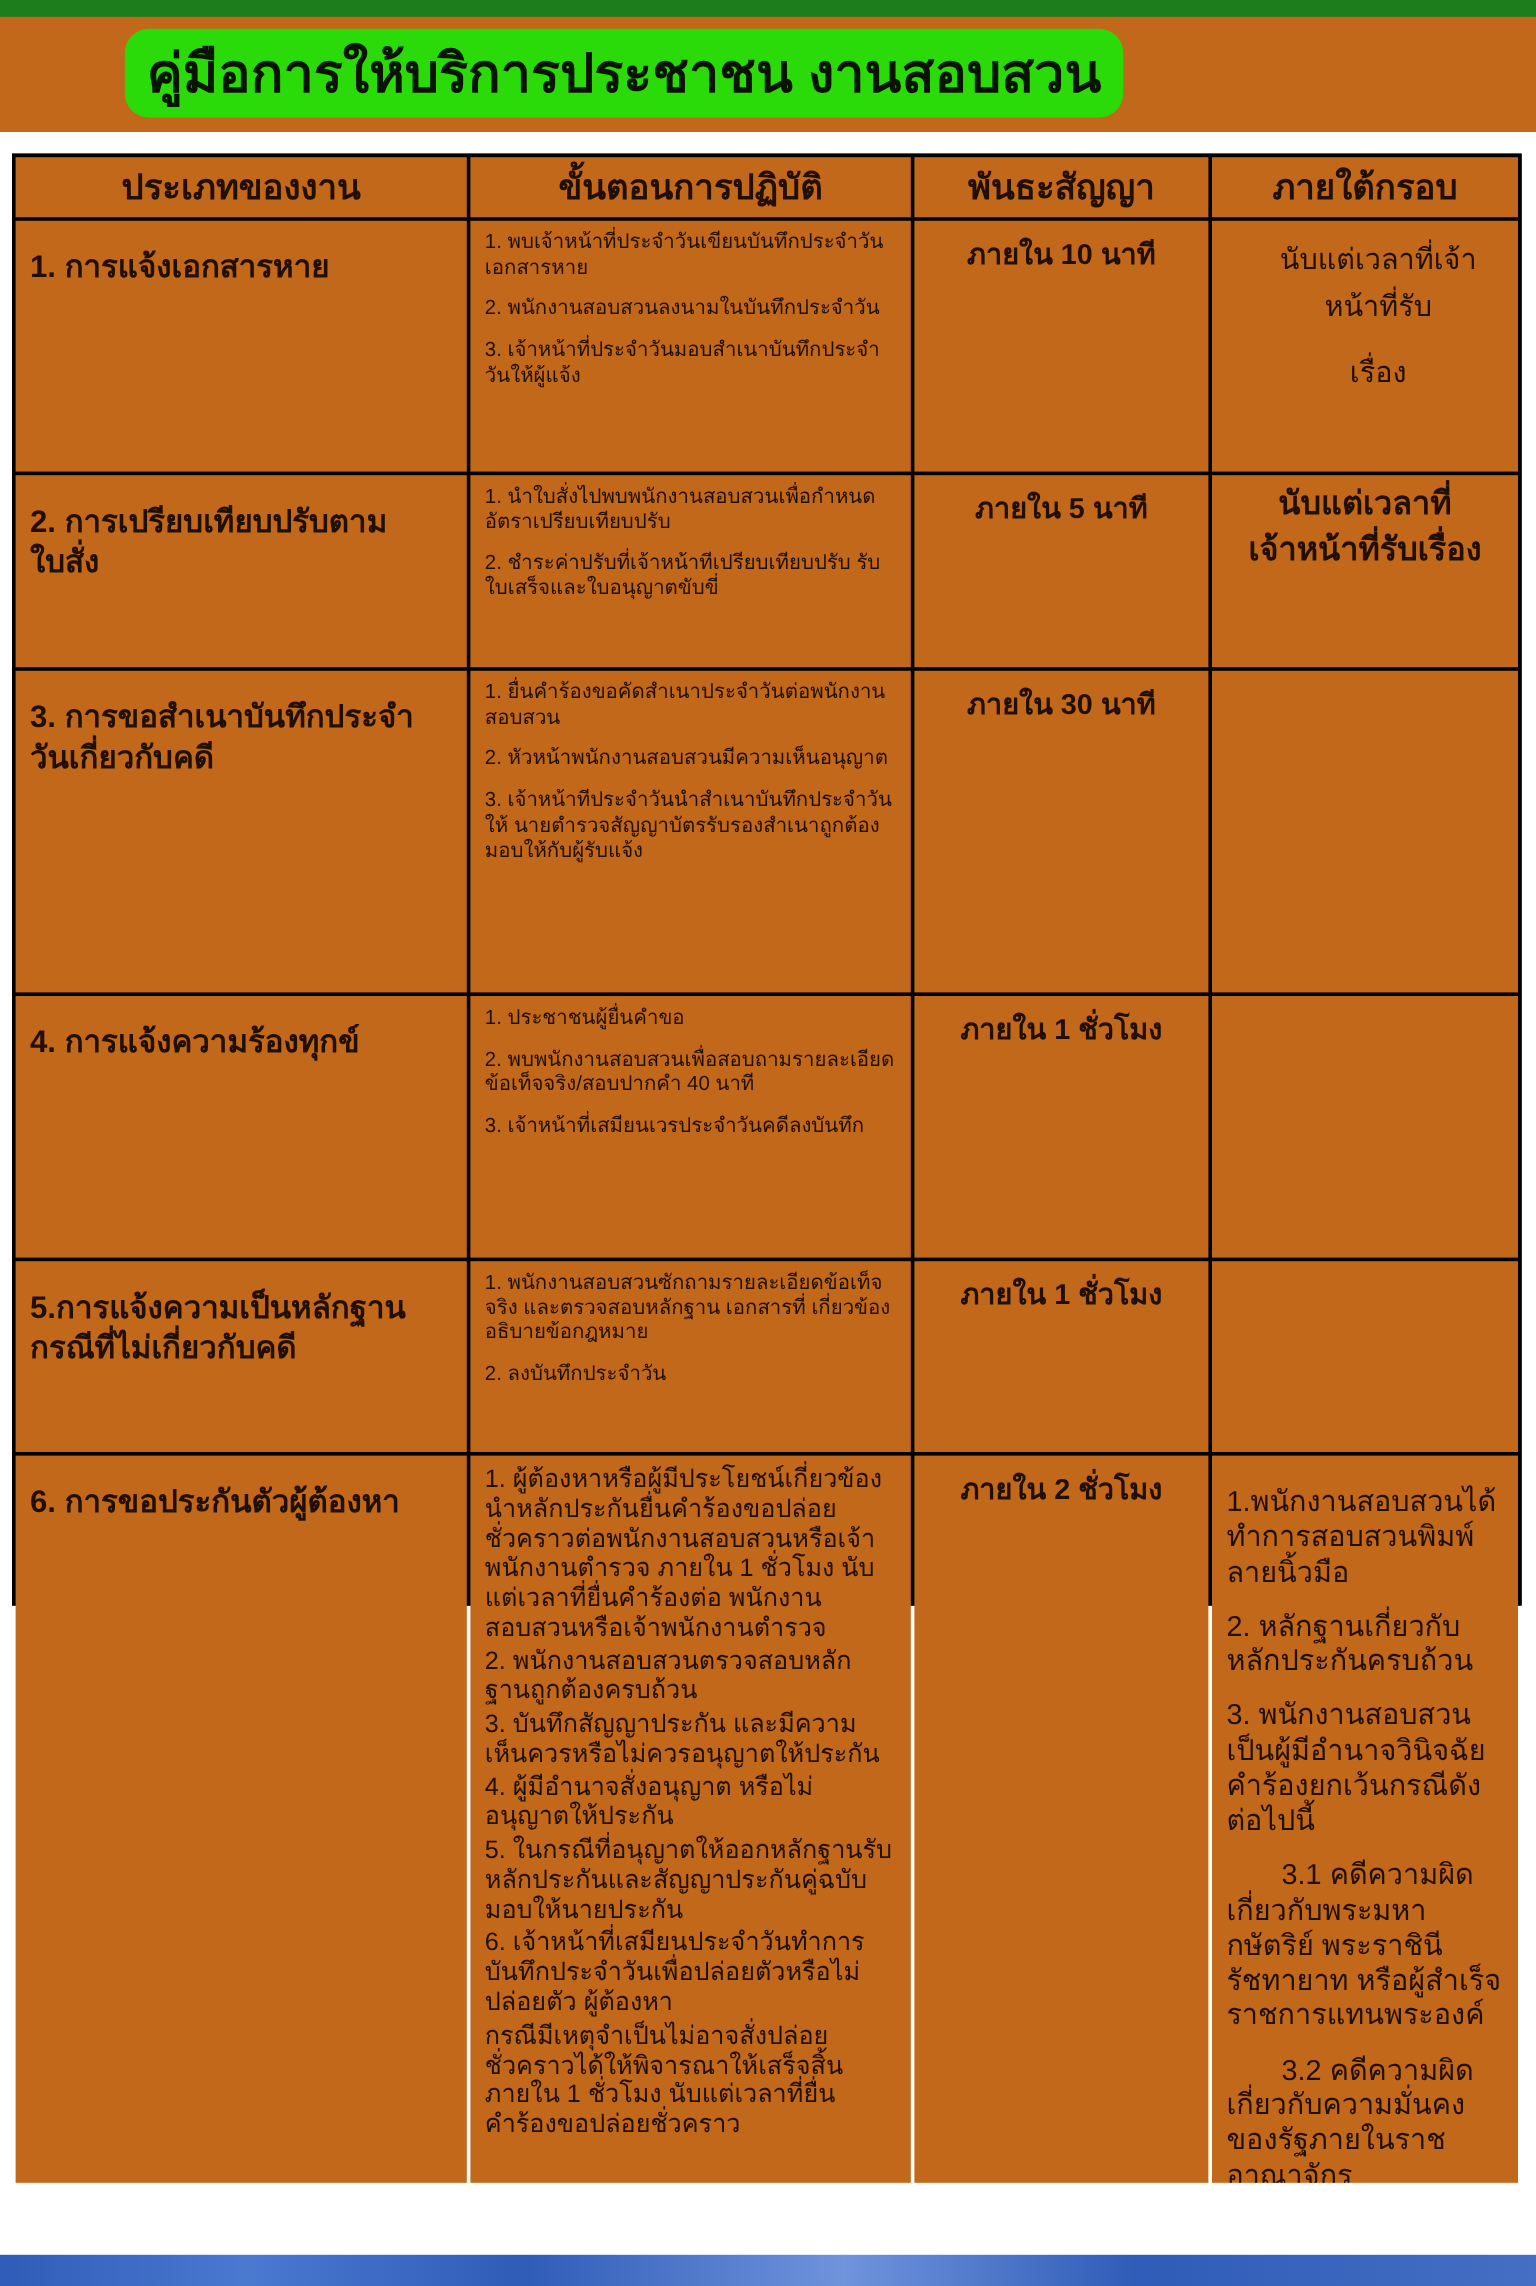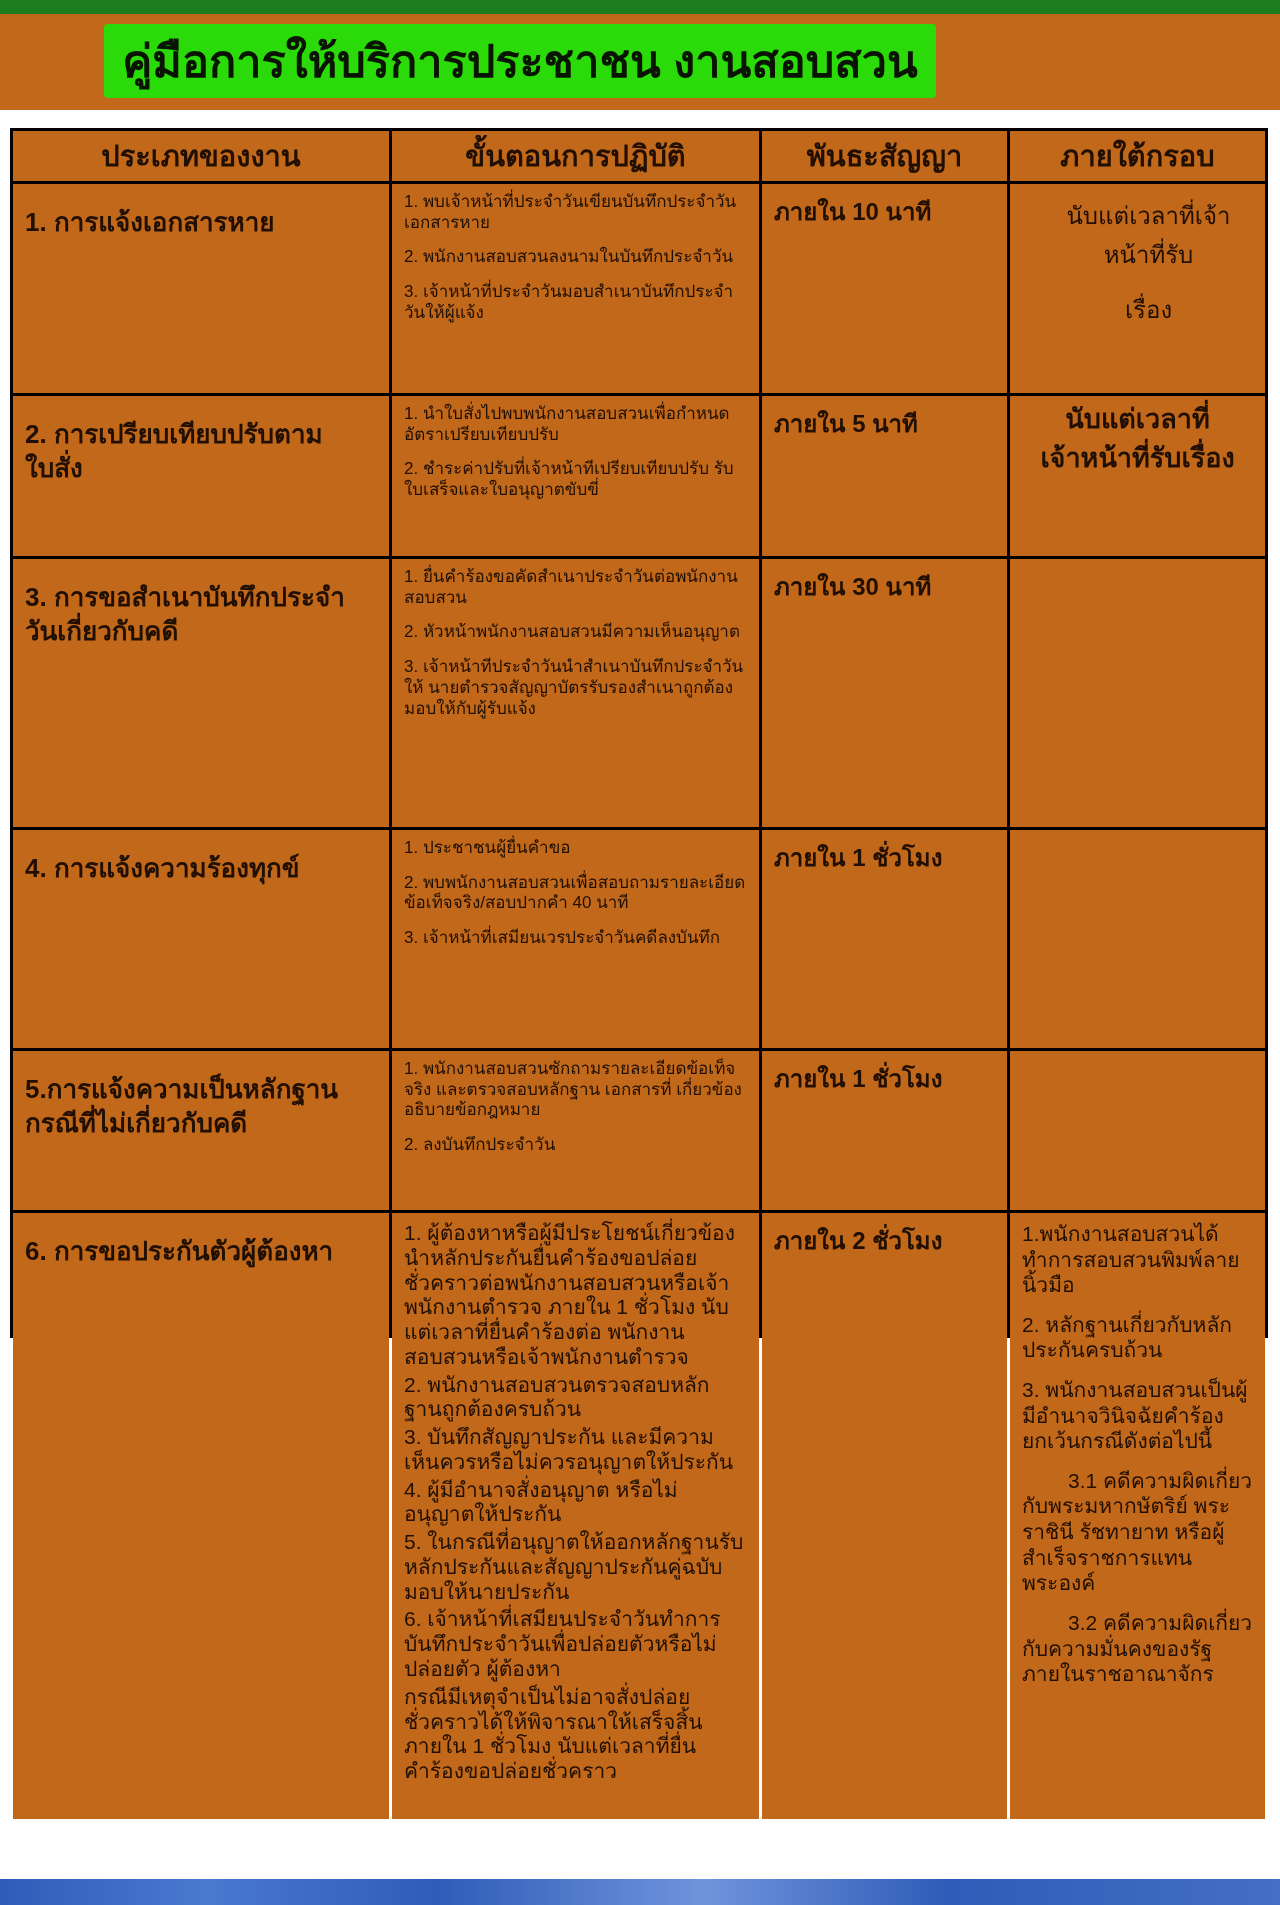--- a/index.html
+++ b/index.html
@@ -7,42 +7,42 @@
     position:relative;width:1280px;height:1905px;background:#fff;
     font-family:"Liberation Sans","DejaVu Sans",sans-serif;
     overflow:hidden;
     --orange:#c2681a; --ink:#200f02; --banner-green:#2bdb09;
     --strip-green:#1d7d1d; --strip-blue:#3c64b8;
   }
   .top-orange{position:absolute;top:0;left:0;width:1280px;height:110px;background:var(--orange);}
   .top-strip{position:absolute;top:0;left:0;width:1280px;height:14px;background:var(--strip-green);}
   .banner{
     position:absolute;left:104px;top:24px;width:832px;height:74px;
-    background:var(--banner-green);border-radius:4px;
+    background:var(--banner-green);border-radius:20px;
     display:flex;align-items:center;justify-content:center;
   }
   .banner h1{margin:0;font-size:45px;font-weight:700;color:#0a1402;}
   .svc-table{
     position:absolute;left:10px;top:128px;width:1258px;height:1210px;
     box-sizing:border-box;border:3px solid #000;background:#000;
     display:grid;
     grid-template-columns:376px 367px 245px 255px;
     grid-template-rows:50px 209px 160px 268px 218px 159px 606px;
     gap:3px;
   }
   .cell{background:var(--orange);color:var(--ink);padding:8px 12px;overflow:hidden;box-sizing:border-box;}
   .hcell{display:flex;align-items:center;justify-content:center;font-size:29px;font-weight:700;padding:0;}
   .type{font-size:26px;font-weight:600;line-height:1.3;padding-top:22px;}
   .steps p{margin:0 0 14px;font-size:17px;line-height:1.22;font-weight:500;}
   .steps.tight p{margin:0 0 3px;font-size:21px;line-height:1.18;}
-  .commit{text-align:left;font-size:24px;font-weight:600;white-space:nowrap;}
+  .commit{text-align:center;font-size:24px;font-weight:600;white-space:nowrap;}
   .frame1{text-align:center;font-size:24px;font-weight:500;padding-top:12px;padding-left:34px;}
   .frame1 .line2{margin-top:16px;}
   .frame2{text-align:center;font-size:27px;font-weight:600;padding-top:4px;line-height:1.45;}
-  .frame6 p{margin:0 0 14px;font-size:21px;line-height:1.22;font-weight:500;}
+  .frame6 p{margin:16px 0 14px;font-size:24px;line-height:1.22;font-weight:500;}
   .frame6 p.indent{text-indent:46px;}
   .footer-strip{
     position:absolute;left:0;top:1879px;width:1280px;height:26px;
     background:linear-gradient(90deg,#2f5cb8 0%,#4a79d0 16%,#2f5cb8 34%,#6f94dc 55%,#2f5cb8 74%,#456fc4 100%);
   }
 </style>
 </head>
 <body>
 
 <div class="page" style="--orange: #c2681a; --ink: #200f02; --banner-green: #2bdb09; --strip-green: #1d7d1d; --strip-blue: #3c64b8;">

